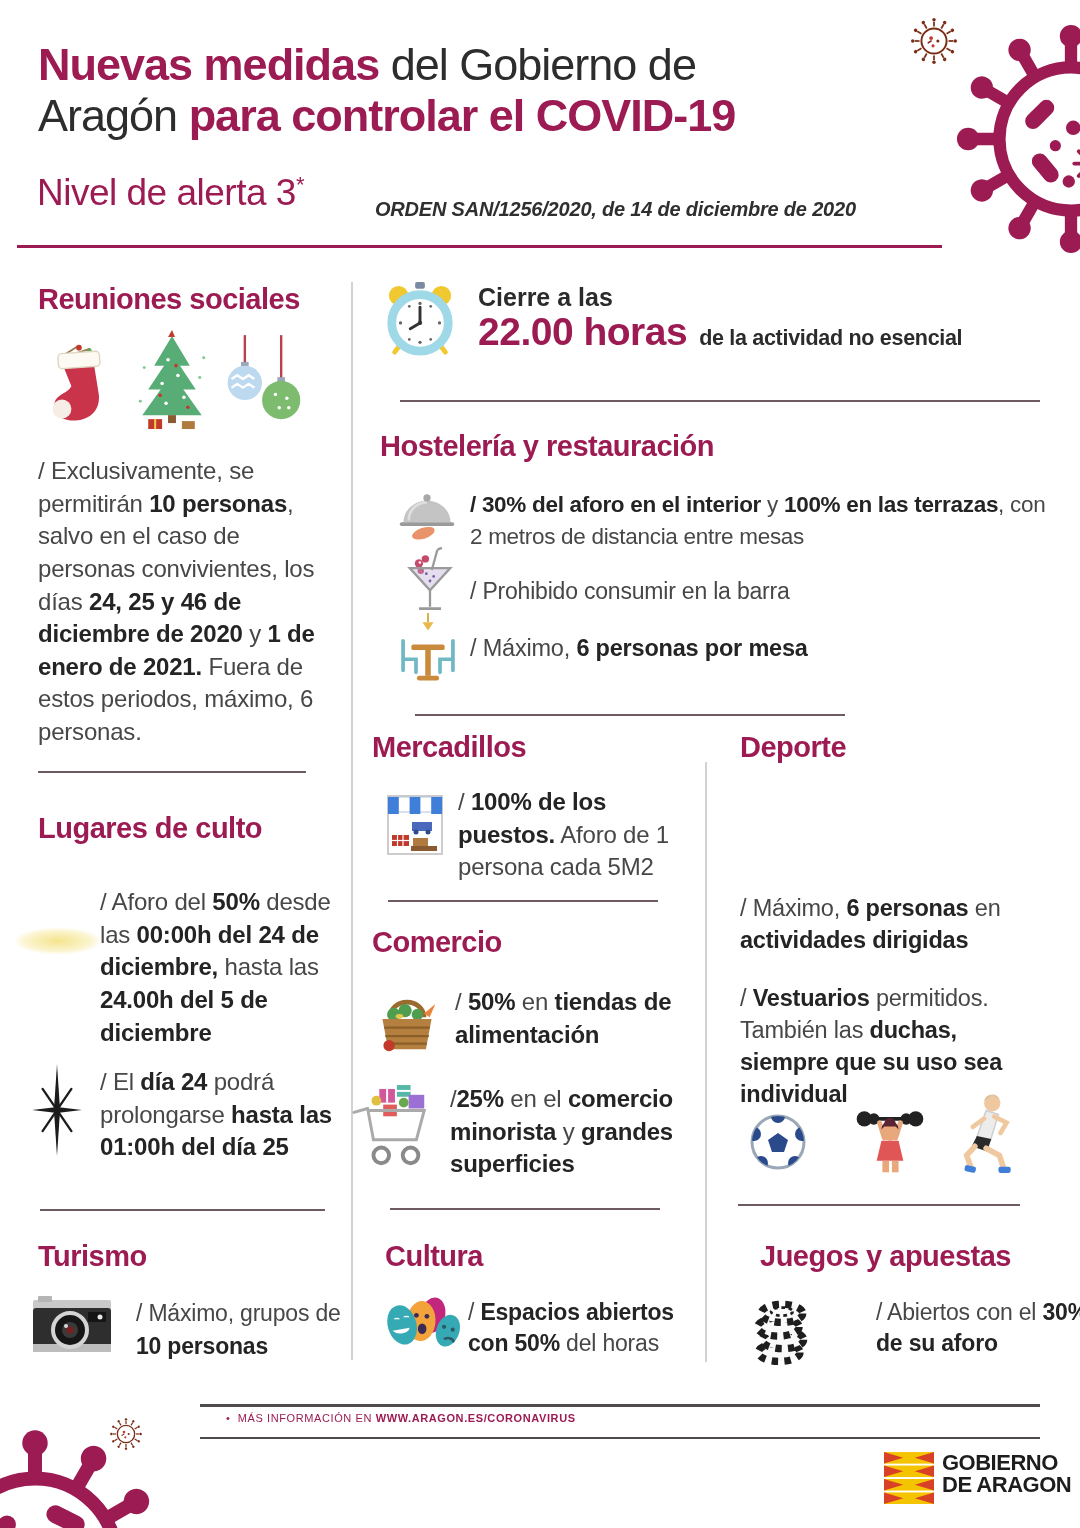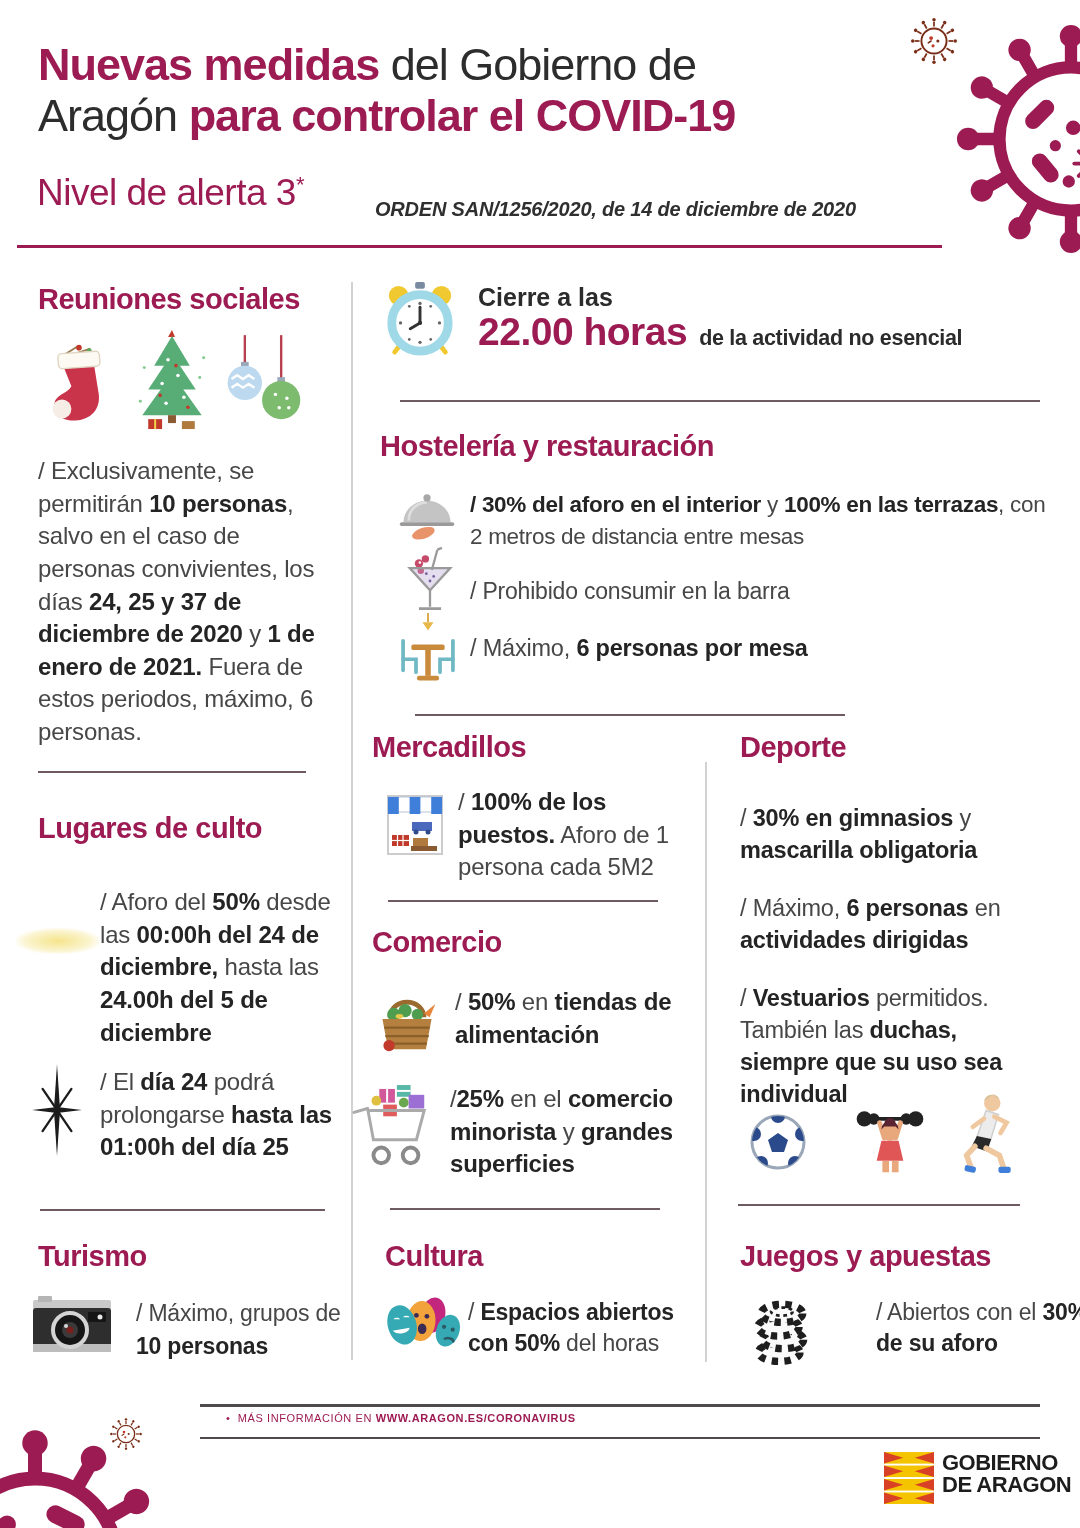--- a/index.html
+++ b/index.html
@@ -185,21 +185,21 @@
     <polyline points="12,57 18,53 24,57 30,53 36,57" fill="none" stroke="#ffffff" stroke-width="2.5"></polyline>
     <circle cx="64" cy="70" r="20" fill="#7dbb6f"></circle>
     <g fill="#ffffff">
         <circle cx="58" cy="64" r="1.8"></circle>
         <circle cx="70" cy="68" r="1.8"></circle>
         <circle cx="62" cy="78" r="1.8"></circle>
         <circle cx="72" cy="78" r="1.8"></circle>
       </g>
   </svg>
 
-  <div class="abs txt" style="left:38px;top:455px;width:294px"><span>/ Exclusivamente, se permitirán </span><span class="b">10 personas</span><span>, salvo en el caso de personas convivientes, los días </span><span class="b">24, 25 y 37 de diciembre de 2020</span><span> y </span><span class="b">1 de enero de 2021.</span><span> Fuera de estos periodos, máximo, 6 personas.</span></div>
+  <div class="abs txt" style="left:38px;top:455px;width:294px"><span>/ Exclusivamente, se permitirán </span><span class="b">10 personas</span><span>, salvo en el caso de personas convivientes, los días </span><span class="b">24, 25 y 46 de diciembre de 2020</span><span> y </span><span class="b">1 de enero de 2021.</span><span> Fuera de estos periodos, máximo, 6 personas.</span></div>
 
   <div class="rule" style="left:38px;top:771px;width:268px"></div>
 
   <div class="abs sec-title" style="left:38px;top:812px">Lugares de culto</div>
 
   <div class="candle" style="left:16px;top:928px"></div>
   <div class="abs txt" style="left:100px;top:886px;width:248px"><span>/ Aforo del </span><span class="b">50%</span><span>  desde las </span><span class="b">00:00h del 24 de diciembre,</span><span> hasta las </span><span class="b">24.00h del 5 de diciembre</span></div>
 
   <svg class="abs" style="left:28px;top:1062px" width="58" height="96" viewBox="0 0 60 100">
     <polygon points="30,2 33.2,50 30,98 26.8,50" fill="#1c1c1c"></polygon>
@@ -363,21 +363,20 @@
     <g stroke="#aaaaaa" stroke-width="3" fill="none" stroke-linecap="round">
       <line x1="4" y1="30" x2="18" y2="26"></line>
       <polyline points="18,26 24,58 68,58 76,28 20,28"></polyline>
     </g>
     <circle cx="32" cy="74" r="8" fill="#ffffff" stroke="#8a8a8a" stroke-width="4"></circle>
     <circle cx="62" cy="74" r="8" fill="#ffffff" stroke="#8a8a8a" stroke-width="4"></circle>
   </svg>
   <div class="abs txt" style="left:450px;top:1083px;width:248px"><span>/</span><span class="b">25%</span><span> en el </span><span class="b">comercio minorista</span><span> y </span><span class="b">grandes superficies</span></div>
 
   <div class="abs sec-title" style="left:740px;top:731px">Deporte</div>
-  <div class="abs txt" style="left:740px;top:803px;width:288px;font-size:23.5px"><span>/ </span><span class="b">30% en gimnasios</span><span> y </span><span class="b">mascarilla obligatoria</span></div>
   <div class="abs txt" style="left:740px;top:893px;width:292px;font-size:23.5px"><span>/ Máximo, </span><span class="b">6 personas</span><span> en </span><span class="b">actividades dirigidas</span></div>
   <div class="abs txt" style="left:740px;top:983px;width:298px;font-size:23.5px"><span>/ </span><span class="b">Vestuarios</span><span> permitidos. También las </span><span class="b">duchas, siempre que su uso sea individual</span></div>
 
   <svg class="abs" style="left:748px;top:1112px" width="60" height="60" viewBox="0 0 60 60">
     <defs>
         <clipPath id="ballclip">
           <circle cx="30" cy="30" r="26"></circle>
         </clipPath>
       </defs>
     <circle cx="30" cy="30" r="26" fill="#ffffff" stroke="#9aa7b8" stroke-width="3"></circle>
@@ -448,21 +447,21 @@
       </g>
     <ellipse cx="68" cy="44" rx="12" ry="17" fill="#35aab4" transform="rotate(20 68 44)"></ellipse>
     <g fill="#2a5a66">
         <circle cx="64" cy="40" r="2.2"></circle>
         <circle cx="73" cy="43" r="2.2"></circle>
         <path d="M63,52 a7,5 0 0 1 12,4 l-2,1 a5,4 0 0 0 -8,-3 z"></path>
       </g>
   </svg>
   <div class="abs txt" style="left:468px;top:1297px;width:225px;font-size:23px"><span>/ </span><span class="b">Espacios abiertos con 50%</span><span> del horas</span></div>
 
-  <div class="abs sec-title" style="left:740px;top:1240px">Juegos y apuestas</div>
+  <div class="abs sec-title" style="left:760px;top:1240px">Juegos y apuestas</div>
   <svg class="abs" style="left:752px;top:1288px" width="58" height="78" viewBox="0 0 64 84">
     <ellipse cx="30" cy="70" rx="23" ry="10" fill="#fafafa" stroke="#1e1e1e" stroke-width="8" stroke-dasharray="7 7"></ellipse>
     <ellipse cx="34" cy="56" rx="23" ry="10" fill="#fafafa" stroke="#1e1e1e" stroke-width="8" stroke-dasharray="7 7"></ellipse>
     <ellipse cx="29" cy="42" rx="23" ry="10" fill="#fafafa" stroke="#1e1e1e" stroke-width="8" stroke-dasharray="7 7"></ellipse>
     <ellipse cx="33" cy="27" rx="23" ry="10" fill="#fafafa" stroke="#1e1e1e" stroke-width="8" stroke-dasharray="7 7"></ellipse>
     <ellipse cx="33" cy="25" rx="12" ry="4.5" fill="none" stroke="#1e1e1e" stroke-width="3" stroke-dasharray="4 4"></ellipse>
   </svg>
   <div class="abs txt" style="left:876px;top:1297px;width:218px;font-size:23px"><span>/ Abiertos con el </span><span class="b">30% de su aforo</span></div>
 
   <div class="footer-line" style="left:200px;top:1404px;width:840px;height:3px"></div>

